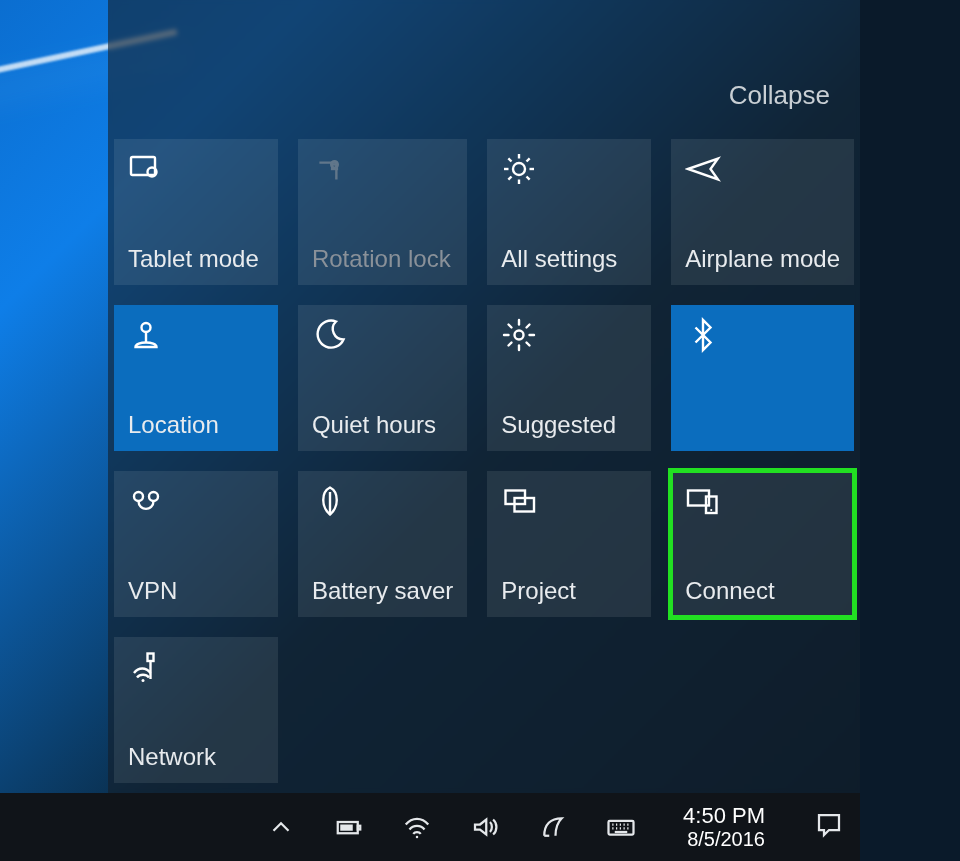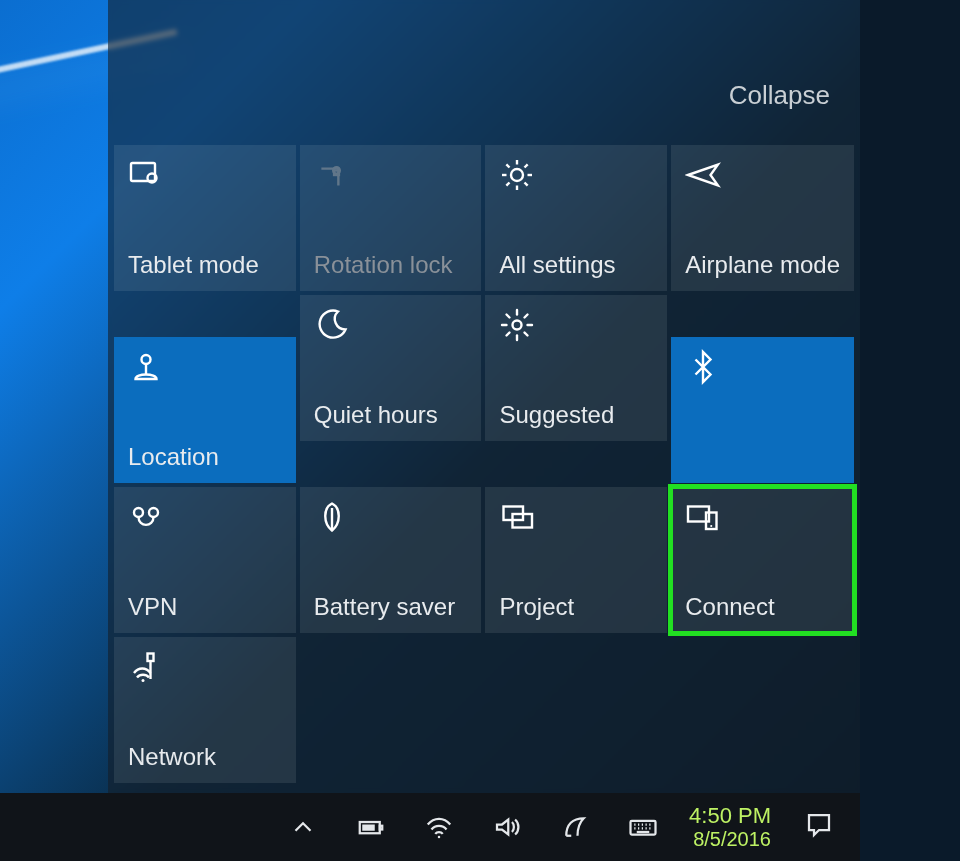--- a/index.html
+++ b/index.html
@@ -31,49 +31,49 @@
 
   .collapse {
     position:absolute; top:80px; right:30px;
     color:#c9cfd4; font-size:26px; font-weight:300; cursor:pointer;
   }
 
   .tiles {
     position:absolute; left:6px; right:6px; bottom:10px;
     display:grid;
     grid-template-columns: repeat(4, 1fr);
-    gap:4px;
+    gap:20px;
   }
 
   .tile {
     position:relative;
     background: rgba(255,255,255,.09);
     height:146px;
     padding:12px 14px;
     color:#e8ebee;
     display:flex; flex-direction:column; justify-content:space-between;
     cursor:pointer;
   }
-  .tile.active { background:#0b6dbe;margin-top:42px; }
+  .tile.active { background:#0b6dbe; }
   .tile.disabled { color:#8a9199; }
   .tile.disabled .ico svg { opacity:.45; }
   .tile .ico { width:40px; height:40px; color:inherit; }
   .tile .ico svg { width:36px; height:36px; stroke:#fff; fill:none; stroke-width:1.6; }
   .tile.disabled .ico svg { stroke:#aaa; }
   .tile .lbl { font-size:24px; font-weight:400; white-space:nowrap; overflow:hidden; }
   .tile.highlight { outline:5px solid #22e022; outline-offset:-2px; position:relative; z-index:5; }
 
   
   .taskbar {
     position:absolute; left:0; right:0; bottom:0; height:68px;
     background:#101419;
     display:flex; align-items:center; justify-content:flex-end;
-    padding:0 21px 0 0;
-    gap:28px;
-    color:#bef264;
+    padding:0 11px 0 0;
+    gap:44px;
+    color:#ffffff;
   }
   .tray { display:flex; align-items:center; gap:32px; }
   .tray .t-ico { width:36px; height:36px; display:flex; align-items:center; justify-content:center; cursor:pointer;}
   .tray .t-ico svg { width:30px; height:30px; stroke:#e4e7ea; fill:none; stroke-width:1.8; }
   .clock { text-align:center; line-height:1.15; font-size:22px; cursor:pointer;}
   .clock .date { font-size:20px;text-align:right; }
   .action-glyph { width:40px; height:40px; display:flex; align-items:center; justify-content:center; cursor:pointer;}
   .action-glyph svg { width:30px; height:30px; stroke:#e4e7ea; fill:none; stroke-width:1.8;}
 </style>
 </head>

